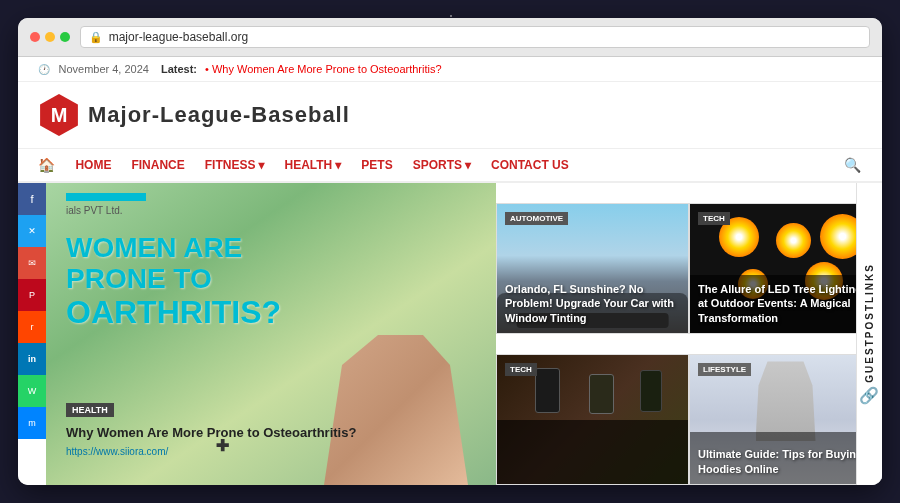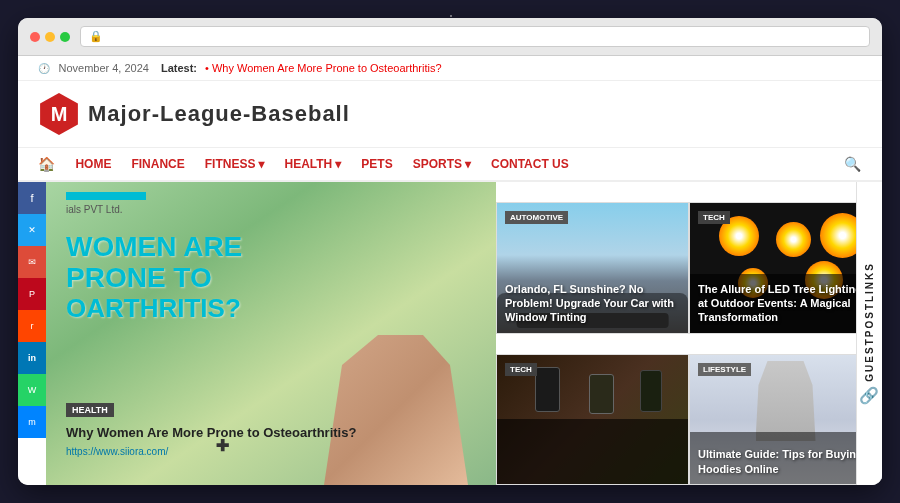--- a/index.html
+++ b/index.html
@@ -456,20 +456,21 @@
 <div class="browser-window">
 
   <div class="browser-titlebar">
     <div class="browser-dots">
       <div class="dot dot-red"></div>
       <div class="dot dot-yellow"></div>
       <div class="dot dot-green"></div>
     </div>
     <div class="browser-addressbar">
       <span class="lock-icon">🔒</span>
+      <span>major-league-baseball.org</span>
     </div>
   </div>
 
   <div class="website-content">
 
     <div class="top-bar">
       <span class="clock-icon">🕐</span>
       <span>November 4, 2024</span>
       <span class="latest-label">Latest:</span>
       <span class="latest-dot">• Why Women Are More Prone to Osteoarthritis?</span>
@@ -529,21 +530,21 @@
               <div style="width:100%;height:100%;background:linear-gradient(135deg, #d4a88a, #c09070, #e8c0a0);clip-path:polygon(40% 0%, 65% 0%, 80% 20%, 85% 60%, 90% 100%, 10% 100%, 15% 60%, 20% 20%);">
               </div>
             </div>
 
             <div class="blue-bar"></div>
             <div class="company-label">ials PVT Ltd.</div>
 
             <div class="featured-title">
               <div style="color:#00bcd4;">WOMEN ARE</div>
               <div style="color:#00bcd4;">PRONE TO</div>
-              <div style="color:#00bcd4;font-size:26px;">OARTHRITIS?</div>
+              <div style="color:#00bcd4;font-size:32px;">OARTHRITIS?</div>
             </div>
 
             <div class="featured-category-badge">HEALTH</div>
             <div class="featured-subtitle">Why Women Are More Prone to Osteoarthritis?</div>
             <div class="featured-url">https://www.siiora.com/</div>
             <span class="featured-plus">✚</span>
           </div>
         </div>
 
         <div class="right-grid">

